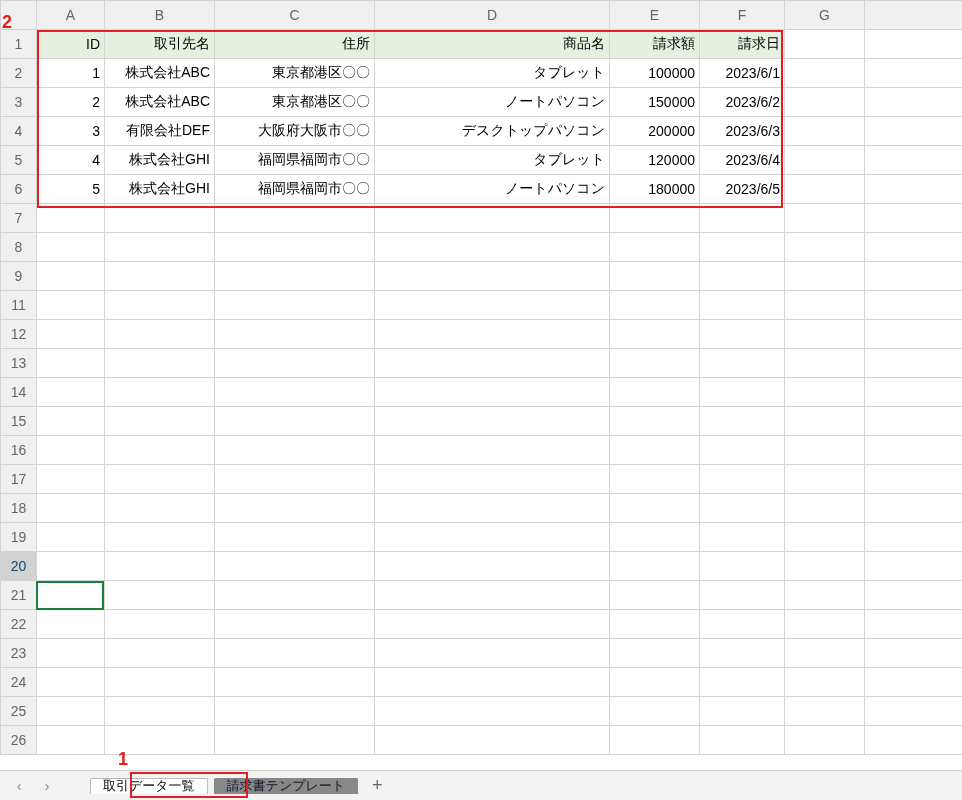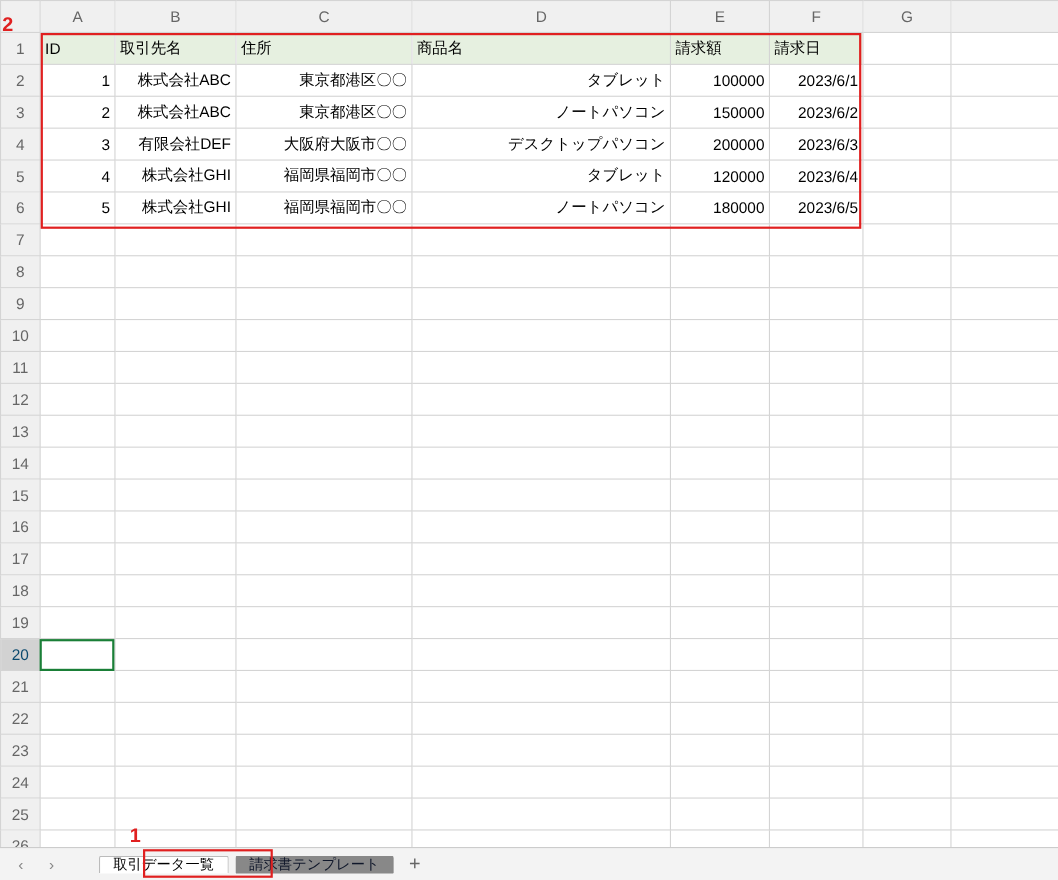--- a/index.html
+++ b/index.html
@@ -54,21 +54,21 @@
   .c-C { width: 160px; }
   .c-D { width: 235px; }
   .c-E { width: 90px; }
   .c-F { width: 85px; }
   .c-G { width: 80px; }
   .c-H { width: 98px; }
 
   
   .dhdr {
     background: #e6f0e0;
-    text-align: left;
+    text-align: right;
     font-weight: bold;
   }
   .num { text-align: right; }
   .txt { text-align: right; }
 
   
   .overlay {
     position: absolute;
     border: 2px solid #e02020;
     pointer-events: none;
@@ -263,31 +263,20 @@
           <td></td>
           <td></td>
           <td></td>
           <td></td>
           <td></td>
           <td></td>
           <td></td>
           <td></td>
         </tr>
         <tr>
-          <th class="hdr">10</th>
-          <td></td>
-          <td></td>
-          <td></td>
-          <td></td>
-          <td></td>
-          <td></td>
-          <td></td>
-          <td></td>
-        </tr>
-        <tr>
           <th class="hdr">11</th>
           <td></td>
           <td></td>
           <td></td>
           <td></td>
           <td></td>
           <td></td>
           <td></td>
           <td></td>
         </tr>

